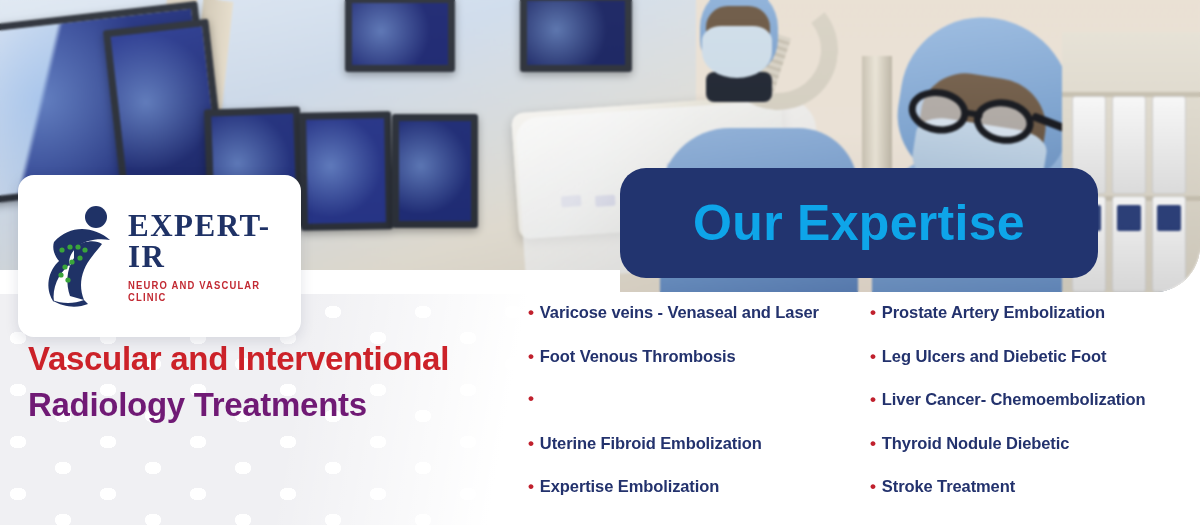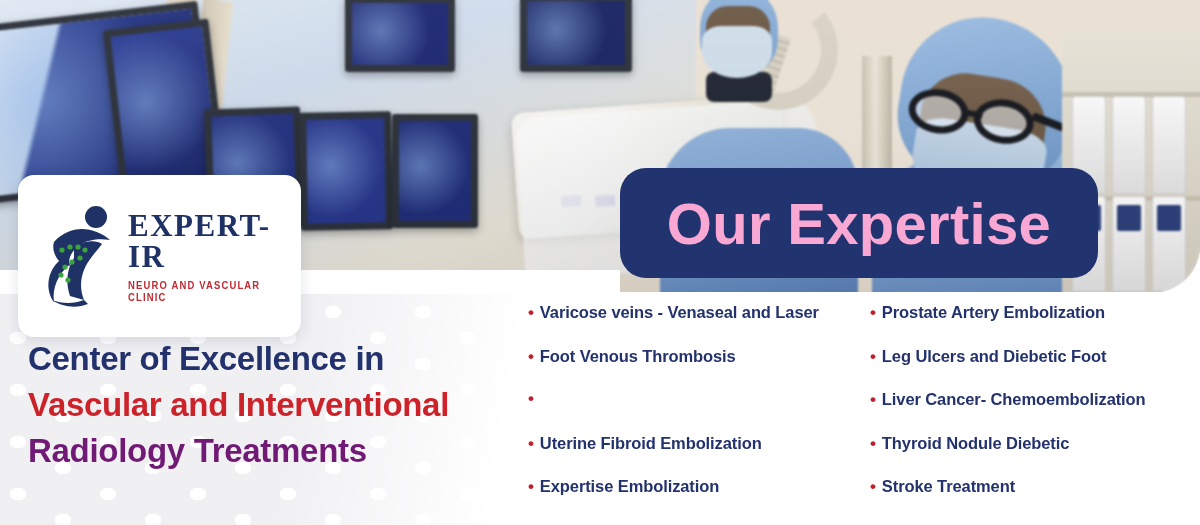--- a/index.html
+++ b/index.html
@@ -271,22 +271,22 @@
   .expertise-pill {
     position:absolute;
     left:620px; top:168px;
     width:478px; height:110px;
     background:#22346f;
     border-radius:26px;
     z-index:9;
     display:flex; align-items:center; justify-content:center;
   }
   .expertise-pill span {
-    color:#f9a8d4;
-    font-size:58px;
+    color:#0ea5e9;
+    font-size:50px;
     font-weight:bold;
     letter-spacing:.3px;
     font-family:"Liberation Sans", sans-serif;
   }
 
   
   .headline {
     position:absolute;
     left:28px; top:336px;
     z-index:7;
@@ -449,21 +449,20 @@
       <div class="logo-title">EXPERT-IR</div>
       <div class="logo-sub">NEURO AND VASCULAR CLINIC</div>
     </div>
   </div>
 
   <div class="expertise-pill">
     <span>Our Expertise</span>
   </div>
 
   <div class="headline">
-    <div class="hl-1">Center of Excellence in</div>
     <div class="hl-2">Vascular and Interventional</div>
     <div class="hl-3">Radiology Treatments</div>
   </div>
 
   <div class="services">
     <div class="svc-col left" id="svc-left">
         <div class="svc-item">
           <span class="bullet">•</span>
           <span>Varicose veins - Venaseal and Laser</span>
         </div>

